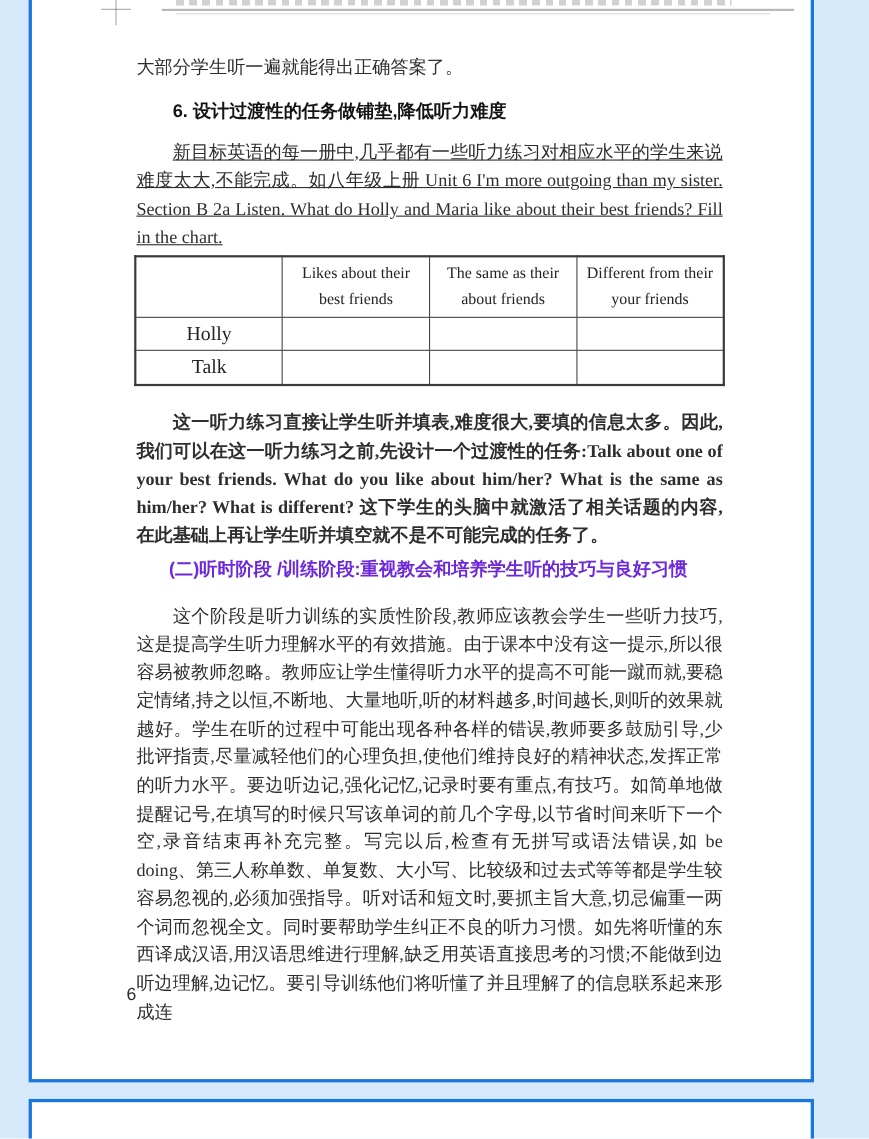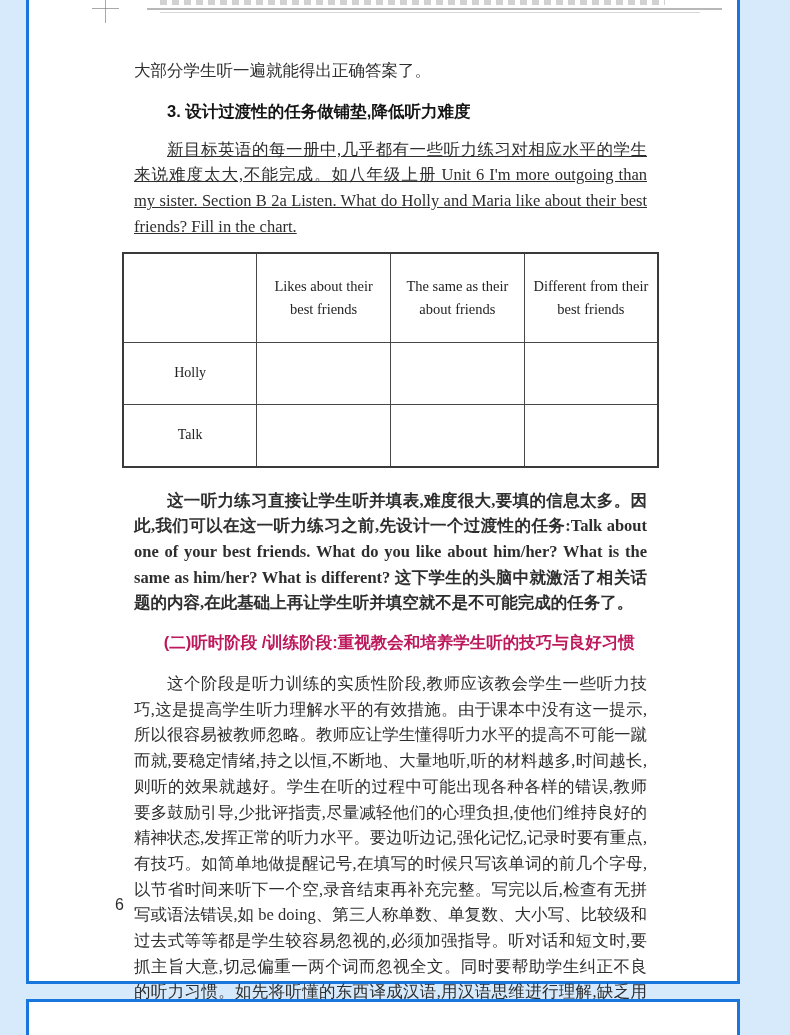--- a/index.html
+++ b/index.html
@@ -54,21 +54,21 @@
     position: absolute; left: 63px; top: 11px; width: 27px; height: 1px;
     background: #6f6f6f; opacity: 0.6;
   }
   .content {
     position: absolute;
     left: 93px;
     top: 49px;
     width: 537px;
   }
   .content p, .content h2, .content h3 {
-    margin: 12px;
+    margin: 2px;
   }
   .body-line, .body-para {
     font-size: 16.5px;
     line-height: 25.7px;
     color: #2e2e2e;
   }
   .body-para {
     text-align: justify;
     text-indent: 2em;
   }
@@ -87,35 +87,35 @@
     margin-top: 3px;
     border-collapse: collapse;
     width: 537px;
     table-layout: fixed;
     border: 2px solid #3a3a3a;
   }
   .chart-table td {
     border: 1px solid #474747;
     text-align: center;
     vertical-align: middle;
-    padding: 18px 4px;
+    padding: 1px 4px;
     font-size: 14.5px;
     line-height: 1.55;
     color: #232323;
   }
   .chart-table .header-row td { height: 52px; }
-  .chart-table .data-row td { height: 25px; font-size: 14px; }
+  .chart-table .data-row td { height: 25px; font-size: 18px; }
   .para-after-table { margin-top: 20px !important; font-weight: bold; }
   .heading-2 {
     margin-top: 4px !important;
     font-family: "Liberation Sans", "DejaVu Sans", sans-serif;
     font-weight: bold;
     font-size: 16.5px;
     line-height: 28px;
-    color: #be185d;
+    color: #6d28d9;
     text-indent: 1.8em;
   }
   .para-training { margin-top: 15px !important; }
   .page-number {
     position: absolute;
     left: 86px;
     top: 899px;
     font-family: "Liberation Sans", "DejaVu Sans", sans-serif;
     font-size: 16px;
     color: #2b2b2b;
@@ -131,31 +131,31 @@
   <div class="ghost-rule r2"></div>
   <div class="crop-mark">
     <span class="v"></span>
     <span class="h"></span>
   </div>
 
   <div class="content">
 
     <p class="body-line no-indent">大部分学生听一遍就能得出正确答案了。</p>
 
-    <h3 class="heading-3">3. 设计过渡性的任务做铺垫,降低听力难度</h3>
+    <h3 class="heading-3">6. 设计过渡性的任务做铺垫,降低听力难度</h3>
 
     <p class="body-para para-intro">新目标英语的每一册中,几乎都有一些听力练习对相应水平的学生来说难度太大,不能完成。如八年级上册 Unit 6 I'm more outgoing than my sister. Section B 2a Listen. What do Holly and Maria like about their best friends? Fill in the chart.</p>
 
     <table class="chart-table">
       <tbody>
         <tr class="header-row">
           <td></td>
           <td>Likes about their best friends</td>
           <td>The same as their about friends</td>
-          <td>Different from their best friends</td>
+          <td>Different from their your friends</td>
         </tr>
         <tr class="data-row">
           <td>Holly</td>
           <td></td>
           <td></td>
           <td></td>
         </tr>
         <tr class="data-row">
           <td>Talk</td>
           <td></td>

